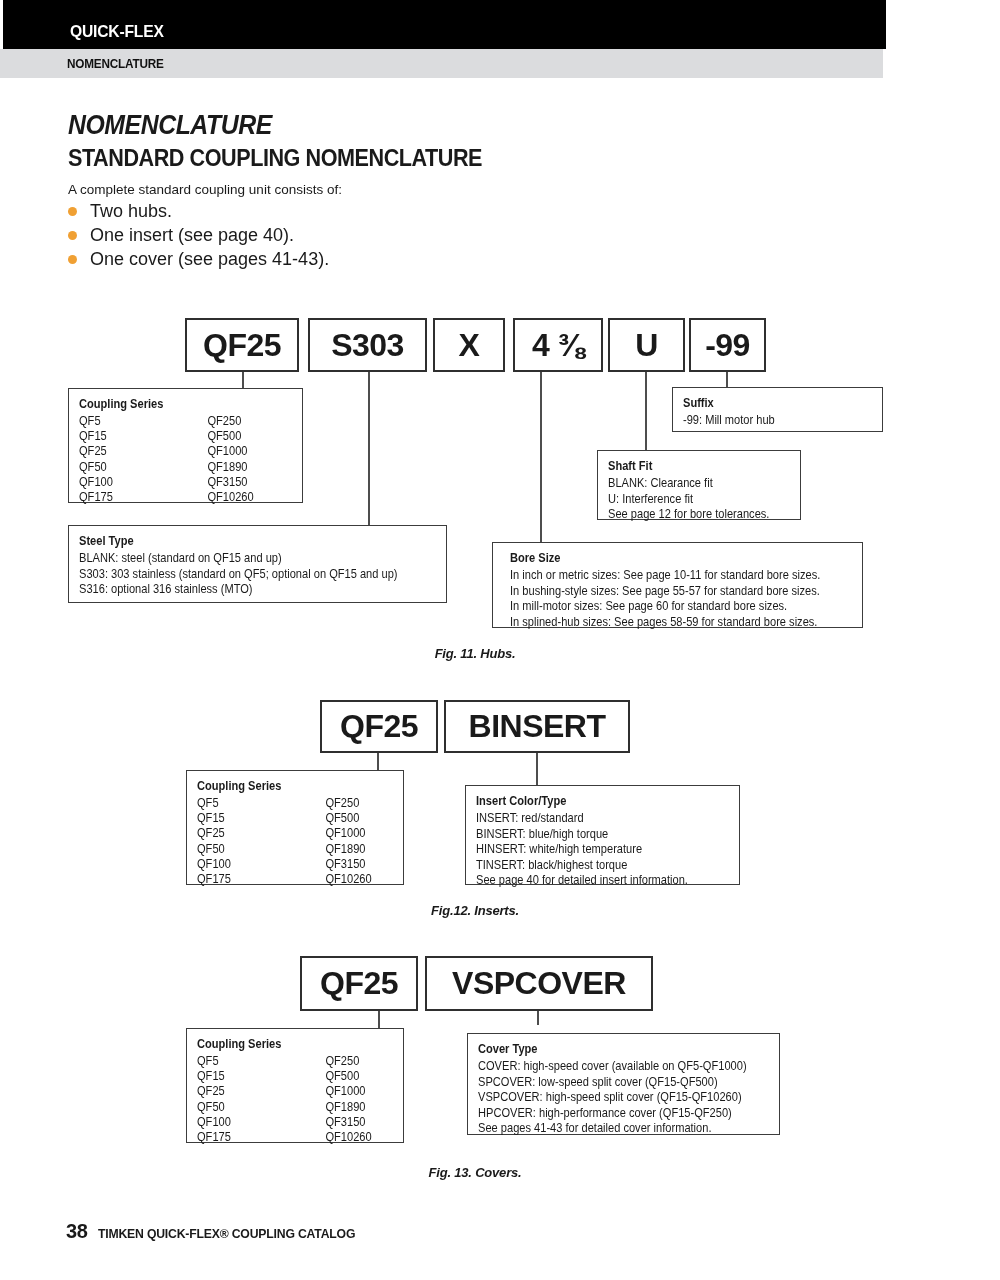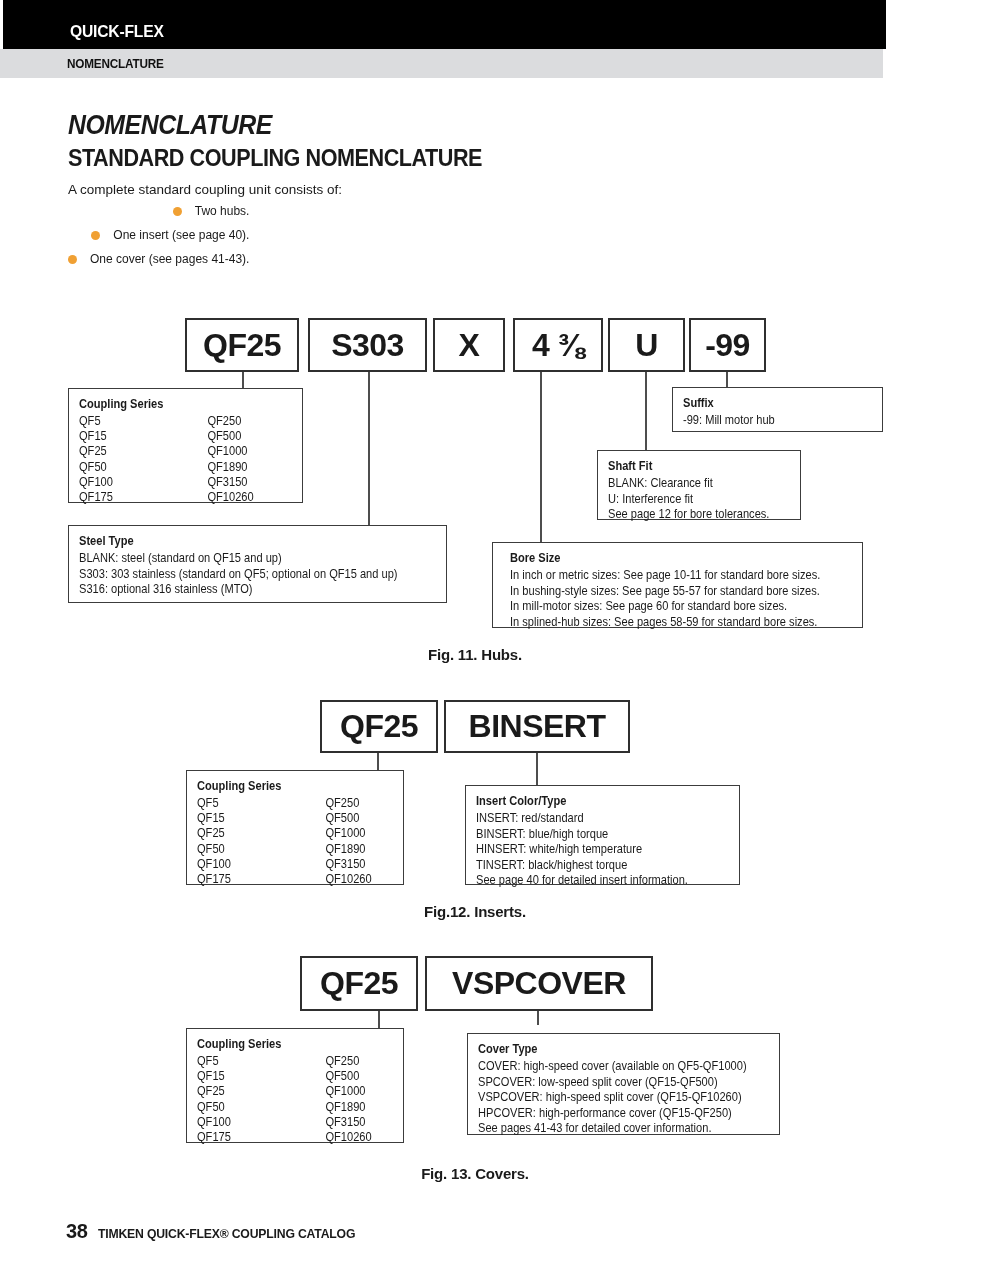--- a/index.html
+++ b/index.html
@@ -16,39 +16,39 @@
     display:flex;align-items:center;}
   .section-text{color:#111;font-weight:bold;font-size:12.5px;letter-spacing:-0.2px;
     margin-left:67px;display:inline-block;transform:scaleX(0.94);transform-origin:0 50%;}
   
   .title-italic{position:absolute;left:68px;top:110px;margin:0;font-size:27px;font-style:italic;
     font-weight:bold;letter-spacing:-0.5px;transform:scaleX(0.92);transform-origin:0 0;}
   .title-main{position:absolute;left:68px;top:144px;margin:0;font-size:24px;
     font-weight:bold;letter-spacing:-0.5px;transform:scaleX(0.9);transform-origin:0 0;}
   .intro{position:absolute;left:68px;top:182px;margin:0;font-size:13.5px;}
   .bullets{position:absolute;left:68px;top:199px;margin:0;padding:0;list-style:none;}
-  .bullets li{display:flex;align-items:center;height:24px;font-size:12px;justify-content:flex-end;}
+  .bullets li{display:flex;align-items:center;height:24px;font-size:18px;}
   .dot{width:9px;height:9px;border-radius:50%;background:#F0A033;margin-right:13px;flex:0 0 auto;}
   
   .code-box{position:absolute;height:54px;border:2px solid #2f2f2f;background:#fff;
     display:flex;align-items:center;justify-content:center;box-sizing:border-box;}
   .code-box span{font-weight:bold;font-size:32px;letter-spacing:-0.5px;white-space:nowrap;}
   
   .vline{position:absolute;width:2px;background:#4d4d4d;}
   
   .label-box{position:absolute;border:1.5px solid #3c3c3c;background:#fff;
     box-sizing:border-box;padding:7px 10px 8px 10px;}
   .lb-content{transform:scaleX(0.88);transform-origin:0 0;white-space:nowrap;}
   .lb-title{font-weight:bold;font-size:12.6px;line-height:16px;margin-bottom:2px;}
   .lb-line{font-size:12.6px;line-height:15.6px;}
   .cs-grid{display:grid;grid-template-columns:146px auto;}
   .cs-col .lb-line{line-height:15.2px;}
   
   .fig-caption{position:absolute;left:0;width:950px;text-align:center;font-weight:bold;
-    font-size:15px;letter-spacing:-0.2px;}
+    font-size:13px;letter-spacing:-0.2px;font-style:italic;}
   
   .footer{position:absolute;left:66px;top:1220px;display:flex;align-items:baseline;}
   .footer .pageno{font-weight:bold;font-size:20px;letter-spacing:-0.3px;}
   .footer .cat{font-weight:bold;font-size:13px;letter-spacing:-0.2px;margin-left:10px;
     display:inline-block;transform:scaleX(0.94);transform-origin:0 100%;}
 </style>
 </head>
 <body>
 
 <div class="page">

